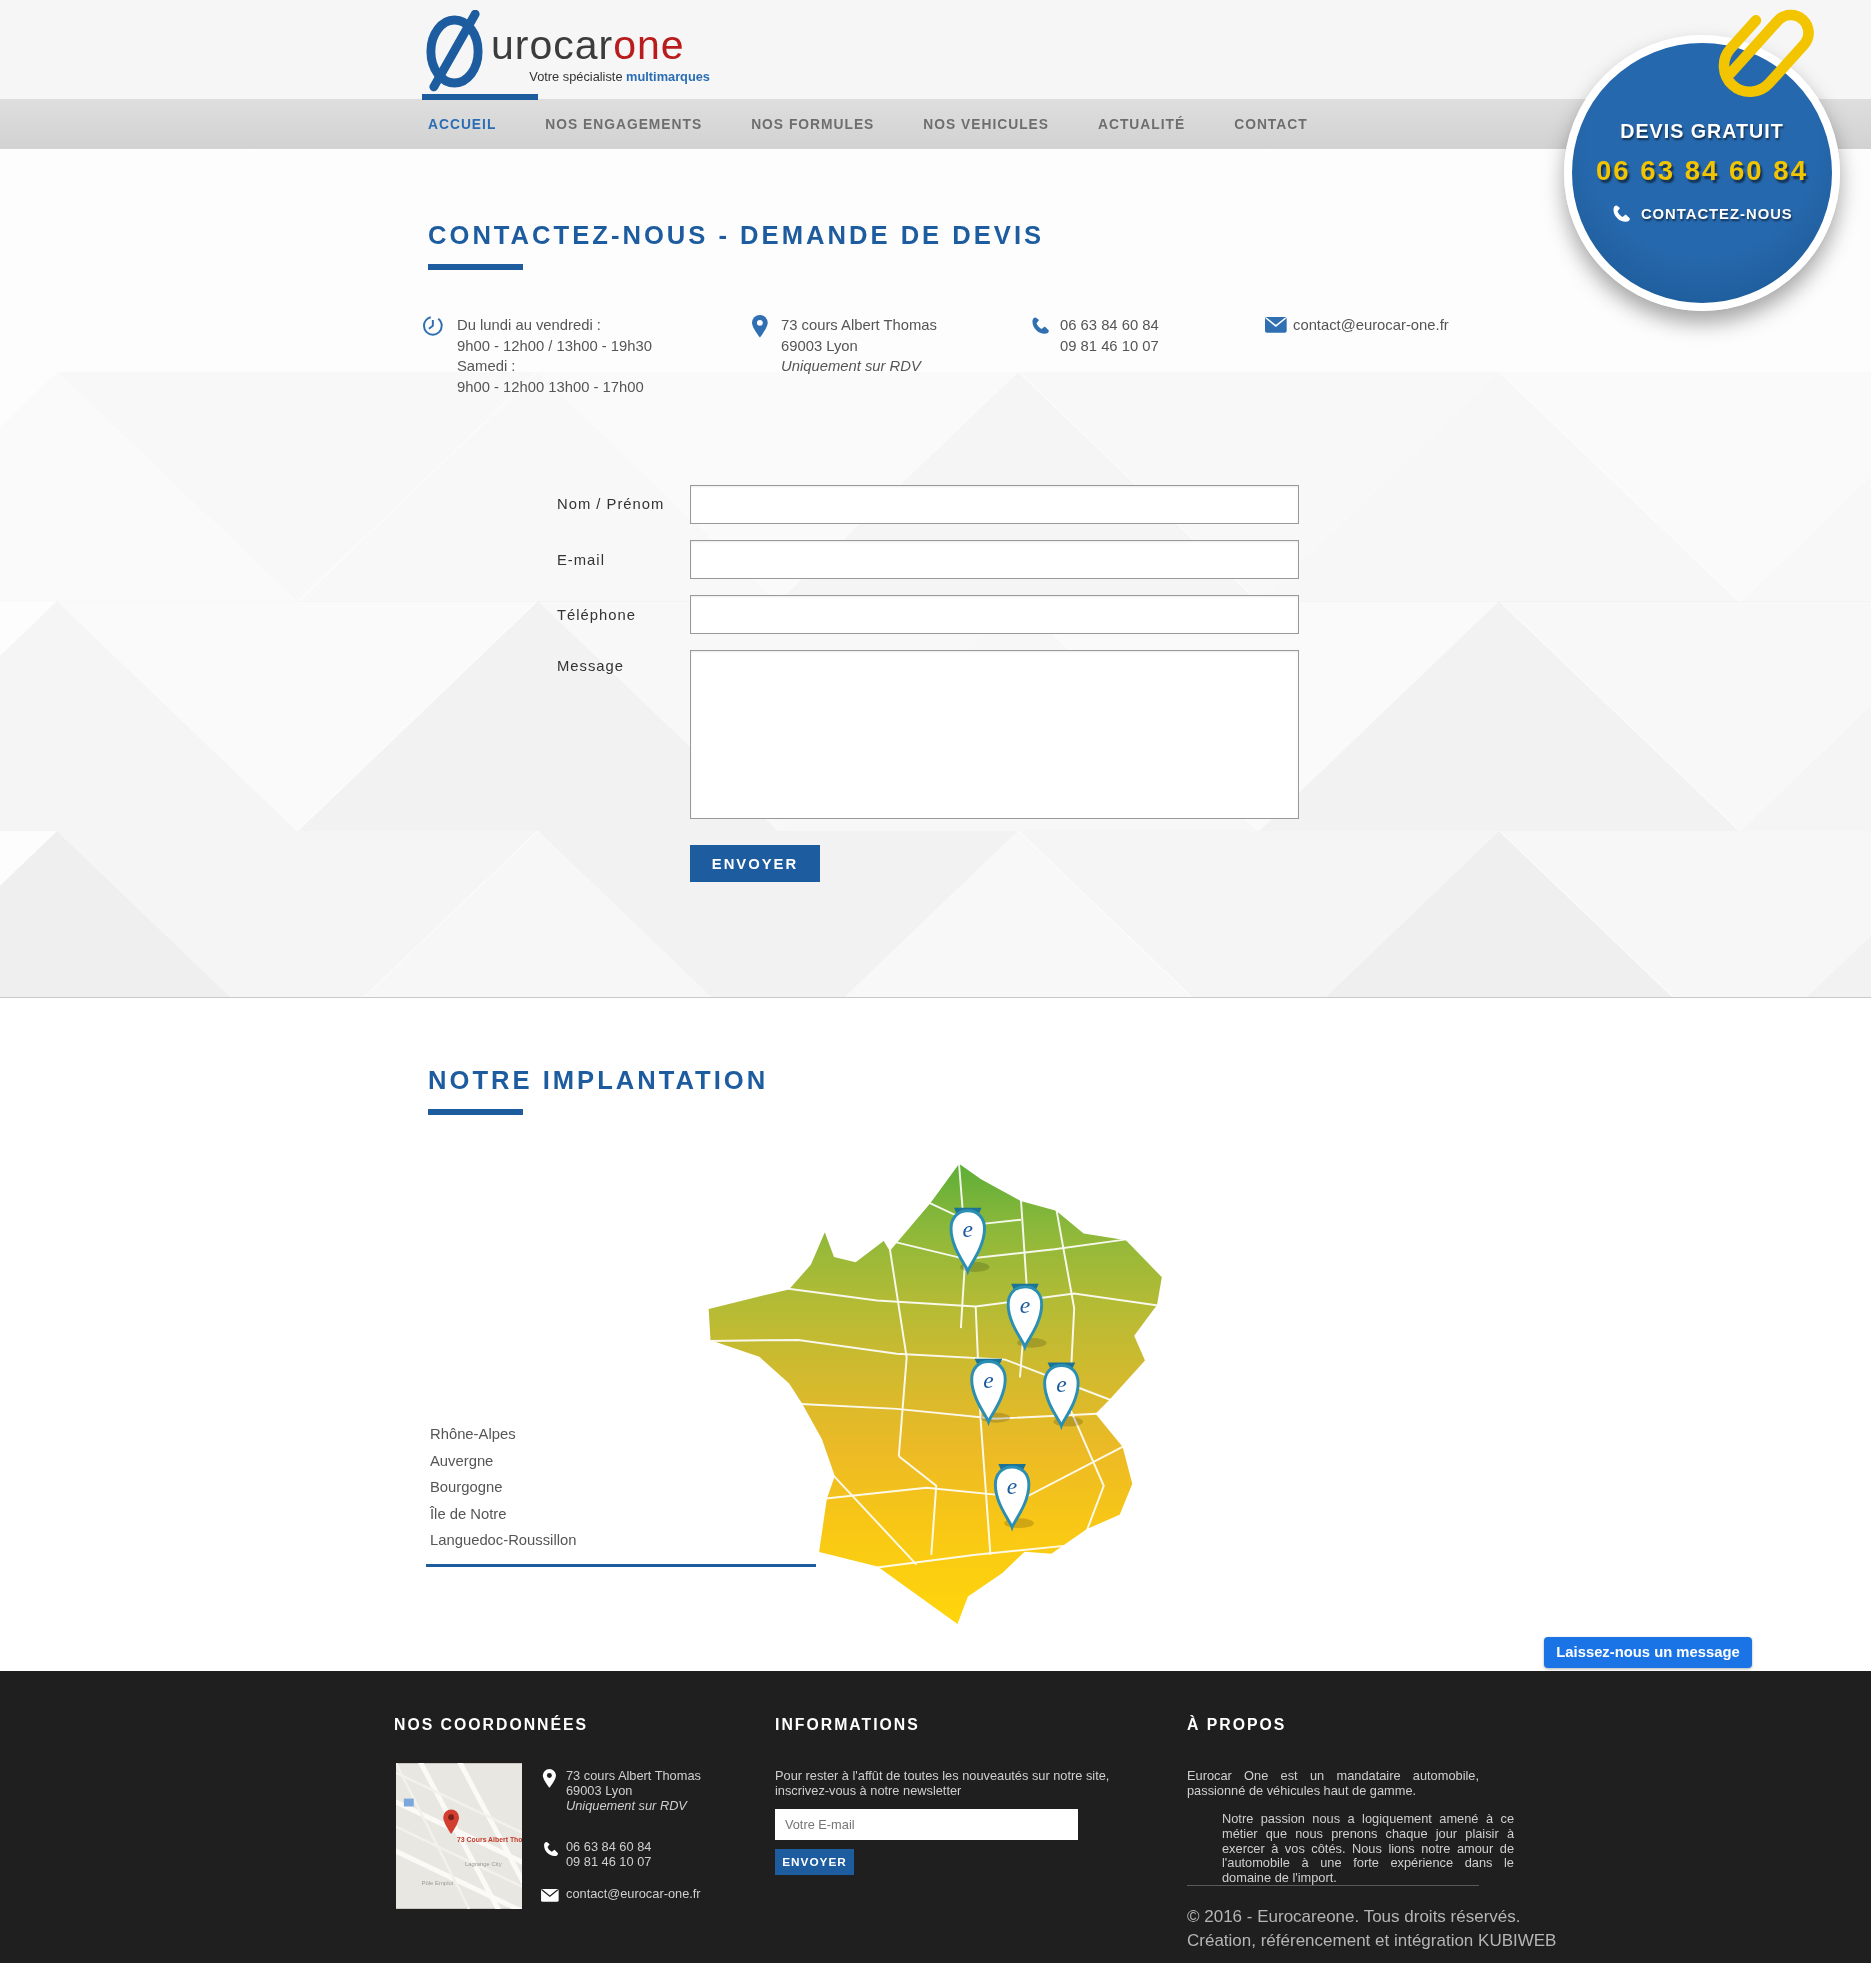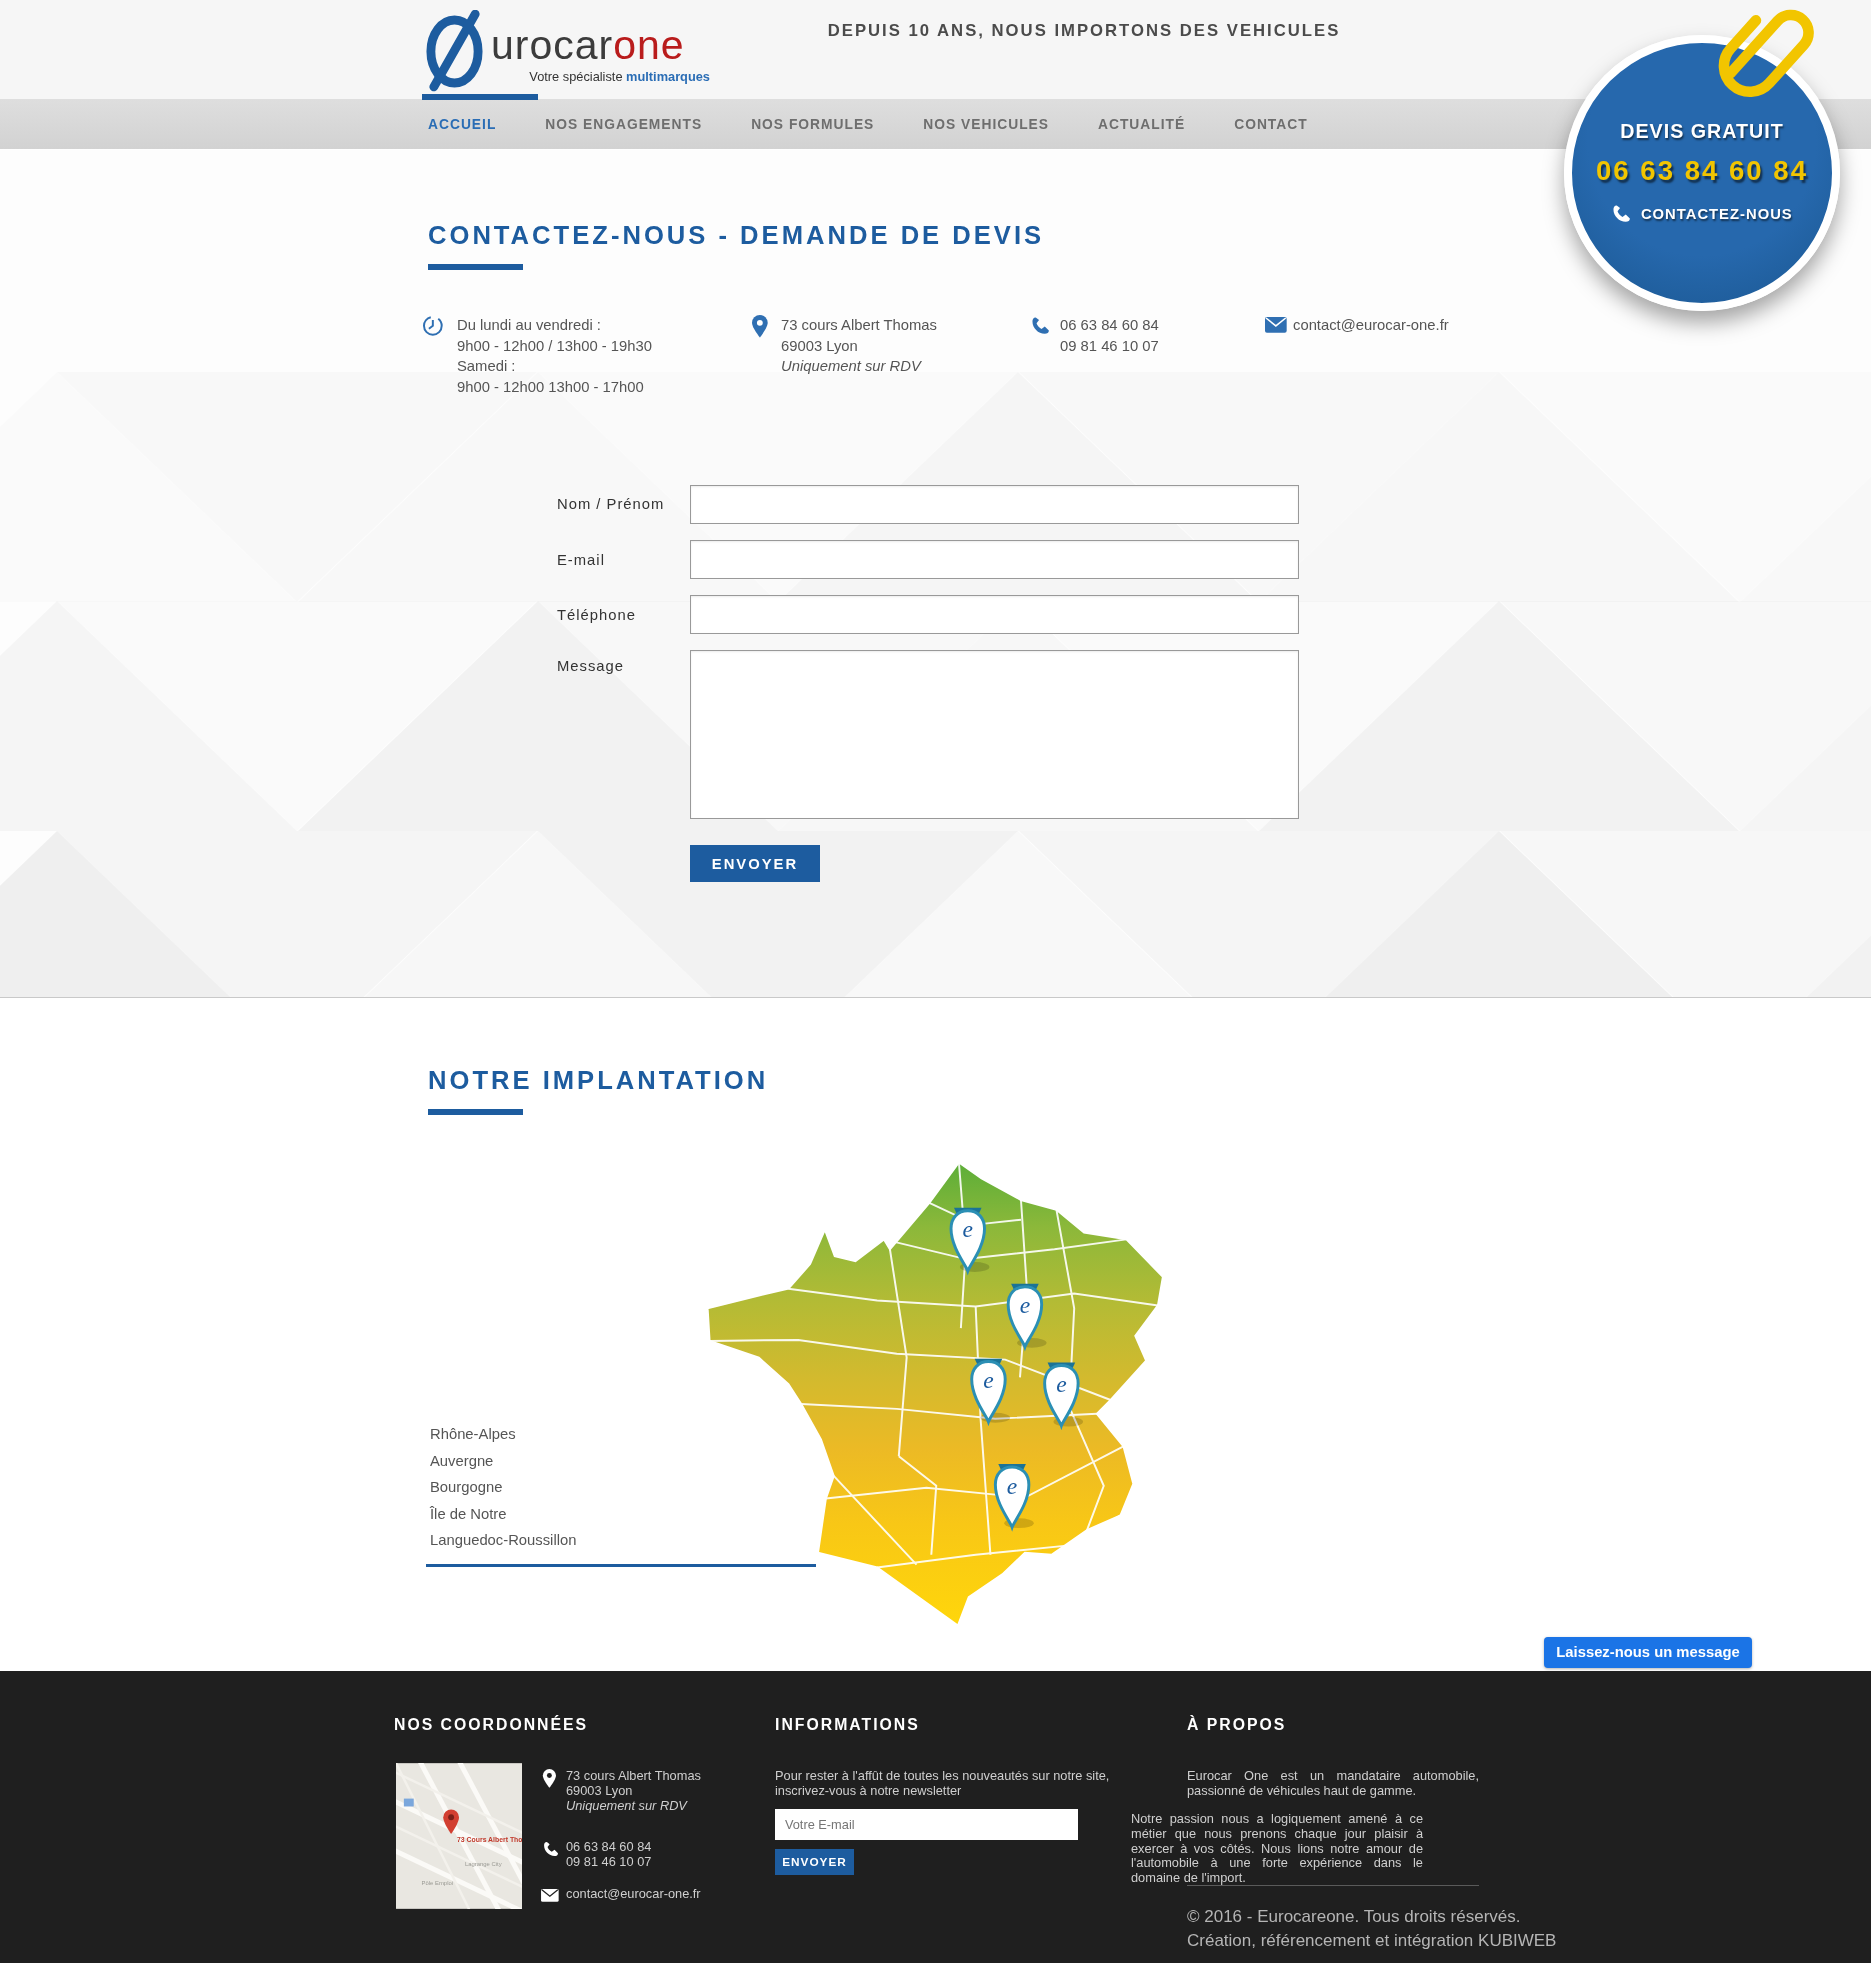--- a/index.html
+++ b/index.html
@@ -94,21 +94,20 @@
 <div class="abs logo-e">
   <svg width="61" height="83" viewBox="0 0 62 84">
     <ellipse cx="31" cy="42" rx="24" ry="32" fill="none" stroke="#1d5c9f" stroke-width="9"></ellipse>
     <line x1="52" y1="4" x2="10" y2="78" stroke="#1d5c9f" stroke-width="9" stroke-linecap="round"></line>
   </svg>
 </div>
 <div class="abs logo-word"><span>urocar</span><b>one</b></div>
 <div class="abs logo-tag"><span>Votre spécialiste </span><b>multimarques</b></div>
 
 <div class="abs slogan">
-  <div>DEPUIS 10 ANS, NOUS IMPORTONS DES VEHICULES</div>
 </div>
 
 <div class="abs nav"></div>
 <div class="abs tabbar"></div>
 <div class="abs nav-row">
   <div class="nav-item active">ACCUEIL</div>
   <div class="nav-item">NOS ENGAGEMENTS</div>
   <div class="nav-item">NOS FORMULES</div>
   <div class="nav-item">NOS VEHICULES</div>
   <div class="nav-item">ACTUALITÉ</div>
@@ -382,17 +381,17 @@
 <div class="abs f-title" style="left:775px;top:1716px">INFORMATIONS</div>
 <div class="abs f-txt" style="left:775px;top:1769px">
   <div>Pour rester à l'affût de toutes les nouveautés sur notre site,</div>
   <div>inscrivez-vous à notre newsletter</div>
 </div>
 <input class="news-input" type="text" placeholder="Votre E-mail" style="">
 <button class="news-btn">ENVOYER</button>
 
 <div class="abs f-title" style="left:1187px;top:1716px">À PROPOS</div>
 <div class="abs apropos-p" style="left:1187px;top:1769px">Eurocar One est un mandataire automobile, passionné de véhicules haut de gamme.</div>
-<div class="abs apropos-p" style="left:1131px;top:1812px">Notre passion nous a logiquement amené à ce métier que nous prenons chaque jour plaisir à exercer à vos côtés. Nous lions notre amour de l'automobile à une forte expérience dans le domaine de l'import.</div>
+<div class="abs apropos-p" style="left:1222px;top:1812px">Notre passion nous a logiquement amené à ce métier que nous prenons chaque jour plaisir à exercer à vos côtés. Nous lions notre amour de l'automobile à une forte expérience dans le domaine de l'import.</div>
 <div class="abs f-hr"></div>
 <div class="abs f-small" style="left:1187px;top:1907px">© 2016 - Eurocareone. Tous droits réservés.</div>
 <div class="abs f-small" style="left:1187px;top:1931px">Création, référencement et intégration KUBIWEB</div>
 
 
 </body></html>

